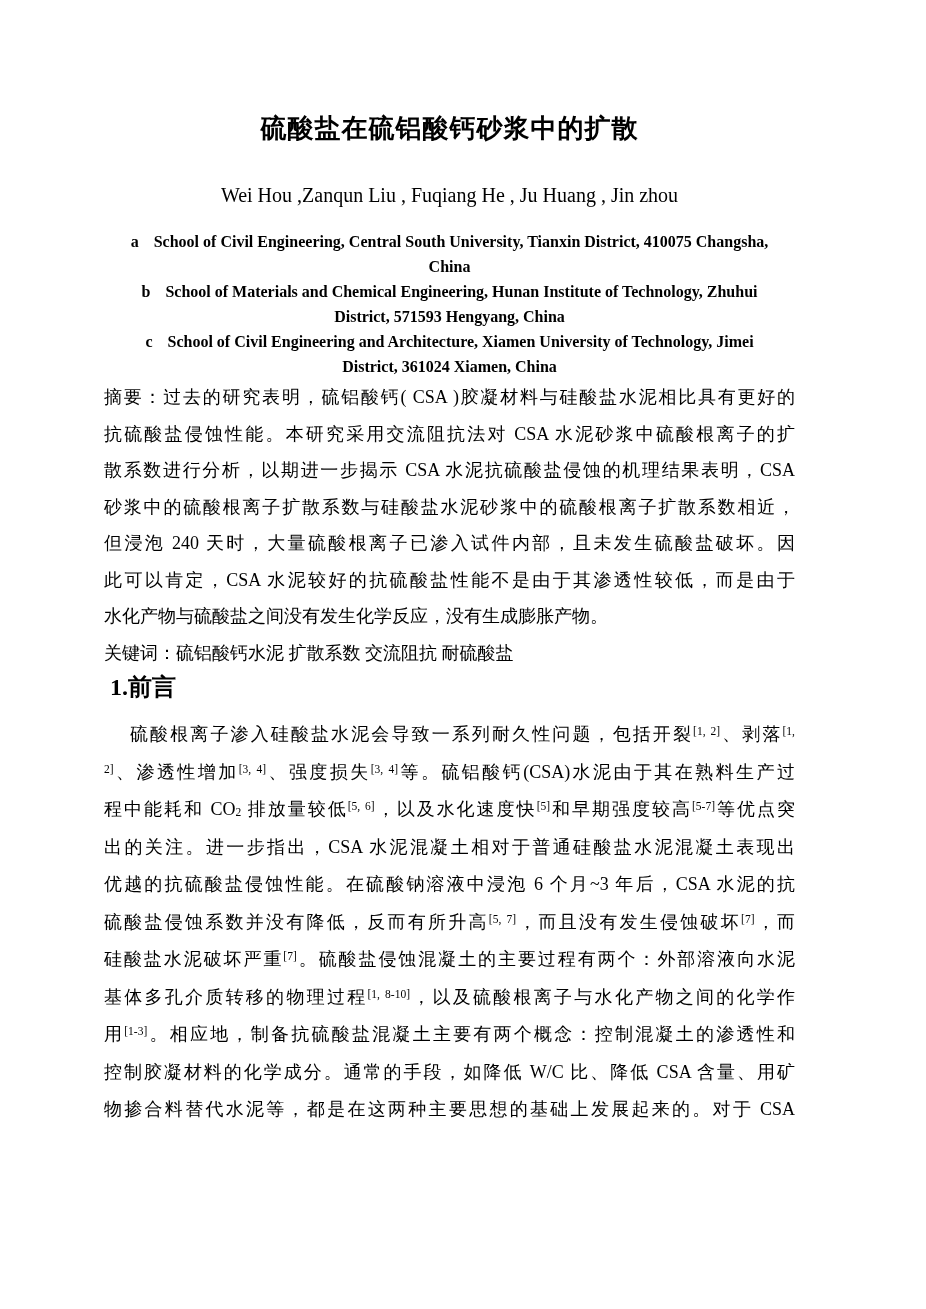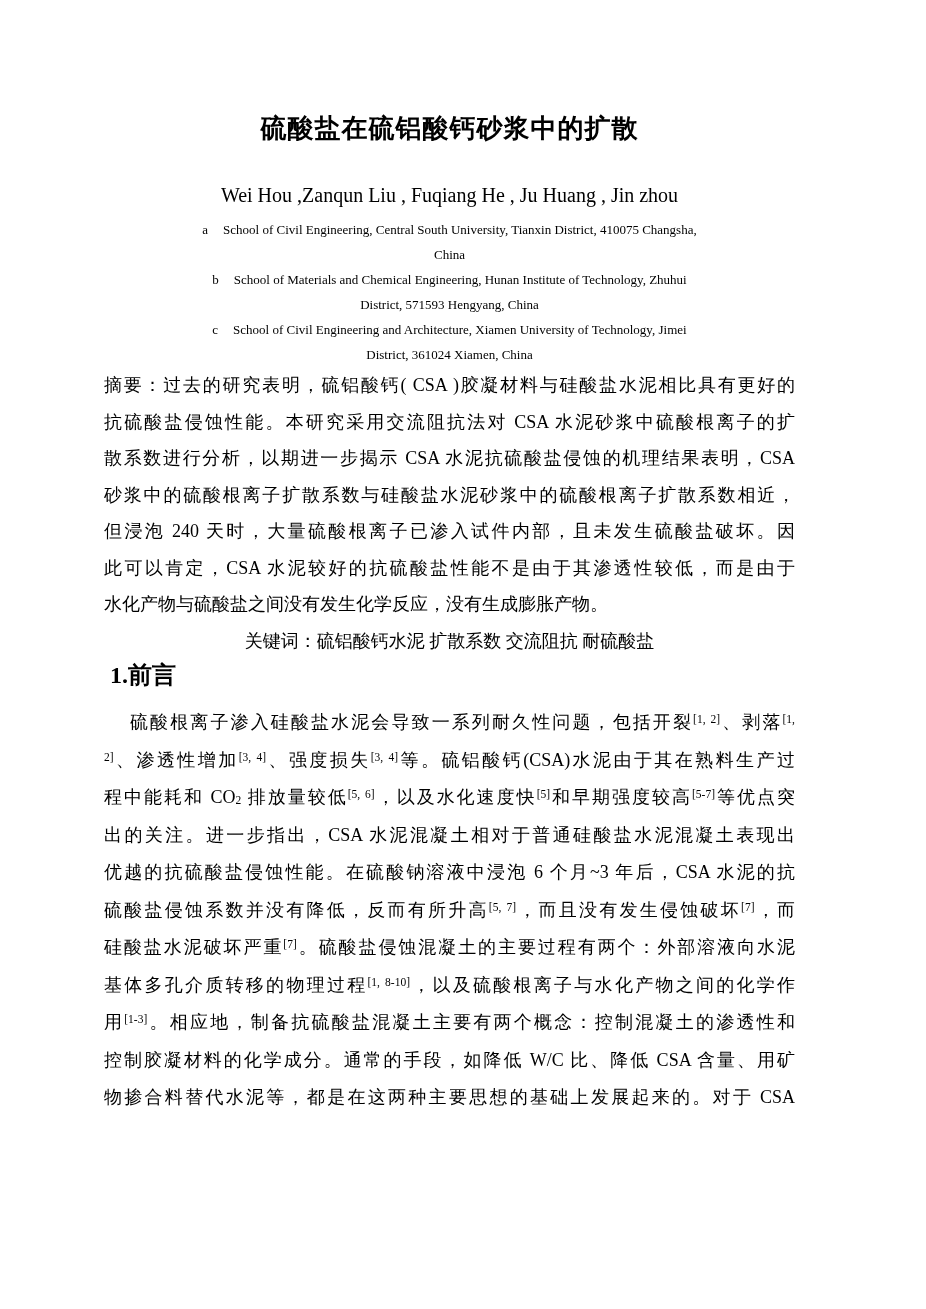--- a/index.html
+++ b/index.html
@@ -23,41 +23,42 @@
     line-height: 34px;
     letter-spacing: 1px;
   }
   .authors {
     margin-top: 36px;
     text-align: center;
     font-size: 20px;
     line-height: 27px;
   }
   .affiliations {
-    margin-top: 8px;
-    font-size: 13px;
+    margin-top: 20px;
+    font-size: 16px;
     line-height: 25px;
     text-align: center;
+    font-weight: bold;
   }
   .aff-line { text-align: center; }
   .aff-label { display: inline-block; margin-right: 15px; }
   .abstract, .keywords-line { font-size: 18px; }
   .tline {
     font-size: 18px;
     line-height: 36.5px;
     text-align: justify;
     white-space: normal;
   }
   .body-text .tline { line-height: 37.5px; }
   .tline.full { text-align-last: justify; font-family: Liberation Serif, serif; -moz-text-align-last: justify; }
   .tline.ind { text-indent: 26px; }
   .tline sup, .tline sub { line-height: 0; font-size: 11.5px; }
   .tline sup { vertical-align: 0.45em; }
   .tline sub { vertical-align: -0.1em; }
-  .keywords-line { line-height: 36.5px; text-align: center; }
+  .keywords-line { line-height: 36.5px; }
   .section-heading {
     padding-left: 6px;
     font-weight: bold;
     font-size: 24px;
     line-height: 32px;
   }
   .body-text { margin-top: 13px; }
 </style>
 </head>
 <body style="background: rgb(255, 255, 255); color: rgb(0, 0, 0);">

